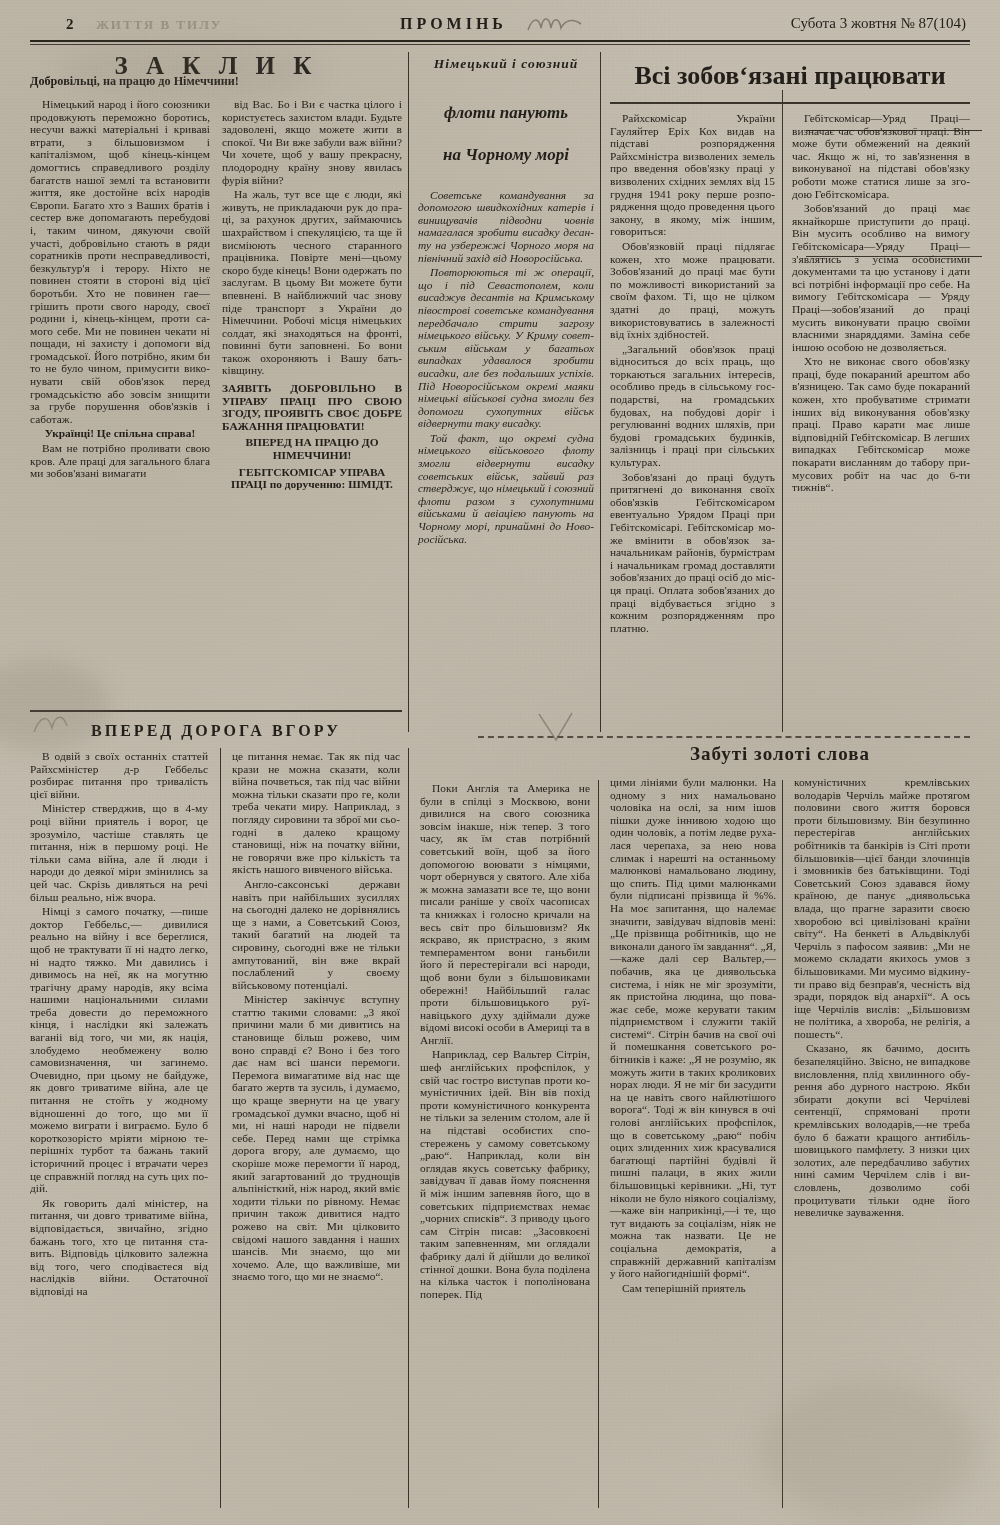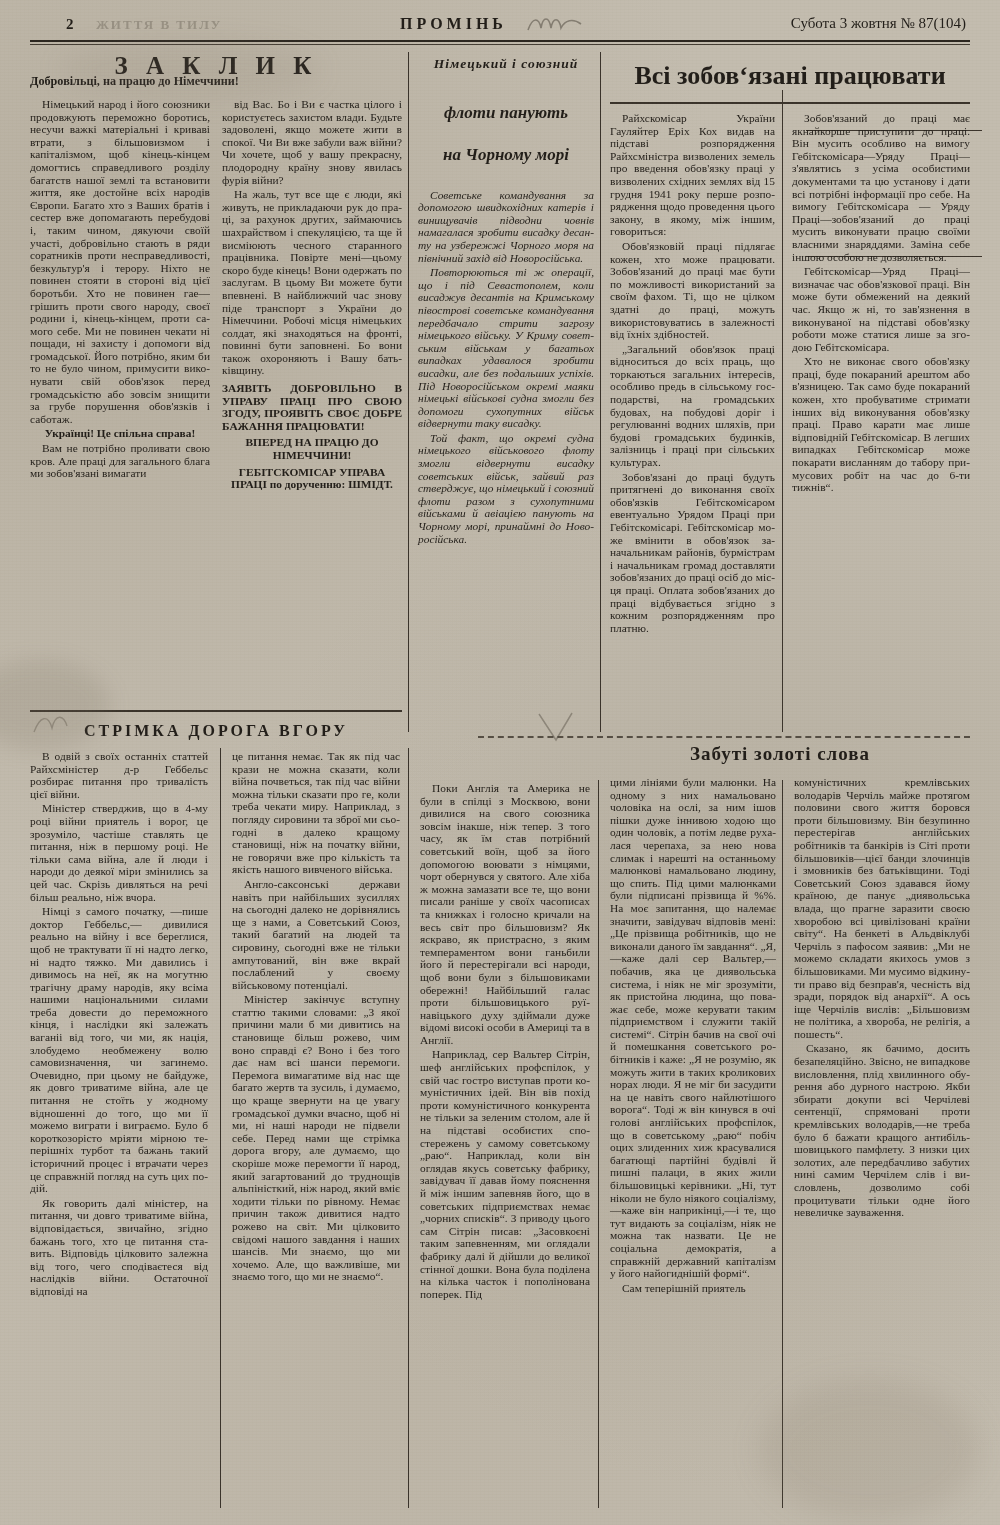--- a/index.html
+++ b/index.html
@@ -224,35 +224,35 @@
     <div class="hrule" style="left:580px; top:92px; width:360px; border-top-width:2px;"></div>
 
     <div class="col" style="left:580px; top:102px; width:165px;">
       <p>Райхскомісар України Гауляйтер Еріх Кох видав на підставі розпорядження Райхсміністра визволених земель про введення обо­в'язку праці у визволених східних землях від 15 груд­ня 1941 року перше розпо­рядження щодо проведен­ня цього закону, в якому, між іншим, говориться:</p>
       <p>Обов'язковій праці підля­гає кожен, хто може пра­цювати. Зобов'язаний до праці має бути по можли­вості використаний за сво­їм фахом. Ті, що не цілком здатні до праці, мо­жуть використовуватись в залежності від їхніх здіб­ностей.</p>
       <p>„Загальний обов'язок праці відноситься до всіх праць, що торкаються за­гальних інтересів, особли­во предь в сільському гос­подарстві, на громадських будовах, на побудові доріг і регулюванні водних шля­хів, при будові громадсь­ких будинків, залізниць і праці при сільських куль­турах.</p>
       <p>Зобов'язані до праці бу­дуть притягнені до вико­нання своїх обов'язків Ге­бітскомісаром евентуально Урядом Праці при Гебітс­комісарі. Гебітскомісар мо­же вмінити в обов'язок за­начальникам районів, бур­містрам і начальникам гро­мад доставляти зобов'яза­них до праці осіб до міс­ця праці. Оплата зобов'я­заних до праці відбуваєть­ся згідно з кожним розпо­рядженням про платню.</p>
     </div>
 
     <div class="col" style="left:762px; top:102px; width:178px;">
+      <p>Гебітскомісар—Уряд Пра­ці—визначає час обов'яз­кової праці. Він може бу­ти обмежений на деякий час. Якщо ж ні, то зав'я­знення в виконуваної на підставі обов'язку роботи може статися лише за зго­дою Гебітскомісара.</p>
       <p>Зобов'язаний до праці має якнайкорше присту­пити до праці. Він мусить особливо на вимогу Гебітс­комісара—Уряду Праці— з'являтись з усіма особис­тими документами та цю установу і дати всі потріб­ні інформації про себе. На вимогу Гебітскомісара — Уряду Праці—зобов'язаний до праці мусить виконува­ти працю своїми власними знаряддями. Заміна себе іншою особою не дозво­ляється.</p>
-      <p>Гебітскомісар—Уряд Пра­ці—визначає час обов'яз­кової праці. Він може бу­ти обмежений на деякий час. Якщо ж ні, то зав'я­знення в виконуваної на підставі обов'язку роботи може статися лише за зго­дою Гебітскомісара.</p>
       <p>Хто не виконає свого обов'язку праці, буде по­караний арештом або в'яз­ницею. Так само буде по­караний кожен, хто пробу­ватиме стримати інших від виконування обов'язку пра­ці. Право карати має лише відповідній Гебітскомісар. В легших випадках Гебітс­комісар може покарати висланням до табору при­мусових робіт на час до 6-ти тижнів“.</p>
     </div>
 
     <div class="hrule" style="left:0px; top:700px; width:372px; border-top-width:2px;"></div>
     <div class="dashrule" style="left:448px; top:726px; width:492px;"></div>
     <svg style="position:absolute; left:0px; top:696px; width:40px; height:30px; opacity:0.35;" viewBox="0 0 40 30">
       <path d="M4 26 C10 10, 18 8, 22 22 C26 6, 34 10, 37 20" stroke="#463f35" stroke-width="1.4" fill="none"></path>
     </svg>
     <svg style="position:absolute; left:506px; top:700px; width:40px; height:34px; opacity:0.4;" viewBox="0 0 40 34">
       <path d="M3 4 L20 30 L36 3" stroke="#463f35" stroke-width="1.5" fill="none"></path>
     </svg>
 
-    <div class="sec-head" style="position:absolute; left:0px; top:712px; width:372px;">СТРІМКА   ДОРОГА   ВГОРУ</div>
+    <div class="sec-head" style="position:absolute; left:0px; top:712px; width:372px;">ВПЕРЕД   ДОРОГА   ВГОРУ</div>
     <div class="vrule" style="left:190px; top:738px; height:760px;"></div>
     <div class="vrule" style="left:378px; top:738px; height:760px;"></div>
 
     <div class="col" style="left:0px; top:740px; width:178px;">
       <p>В одвій з своїх останніх статтей Райхсміністер д-р Геббельс розбирає питання про тривалість цієї війни.</p>
       <p>Міністер стверджив, що в 4-му році війни приятель і ворог, це зрозуміло, часті­ше ставлять це питання, ніж в першому році. Не тільки сама війна, але й люди і народи до деякої міри змінились за цей час. Скрізь дивляться на речі більш реально, ніж вчора.</p>
       <p>Німці з самого початку, —пише доктор Геббельс,— дивилися реально на війну і все береглися, щоб не трактувати її ні надто лег­ко, ні надто тяжко. Ми да­вились і дивимось на неї, як на могутню трагічну драму народів, яку всіма нашими національними си­лами треба довести до пе­реможного кінця, і наслід­ки які залежать ваганіі від того, чи ми, як нація, злобудемо необмежену во­лю самовизначення, чи за­гинемо. Очевидно, при цьо­му не байдуже, як довго триватиме війна, але це питання не стоїть у жод­ному відношенні до того, що ми її можемо виграти і виграємо. Було б коротко­зорісто мріяти мірною те­перішніх турбот та бажань такий історичний процес і втрачати через це справж­ній погляд на суть цих по­дій.</p>
       <p>Як говорить далі міністер, на питання, чи довго три­ватиме війна, відповідаєть­ся, звичайно, згідно бажань того, хто це питання ста­вить. Відповідь цілковито залежна від того, чего спо­діваєтеся від наслідків вій­ни. Остаточної відповіді на</p>
     </div>
 

